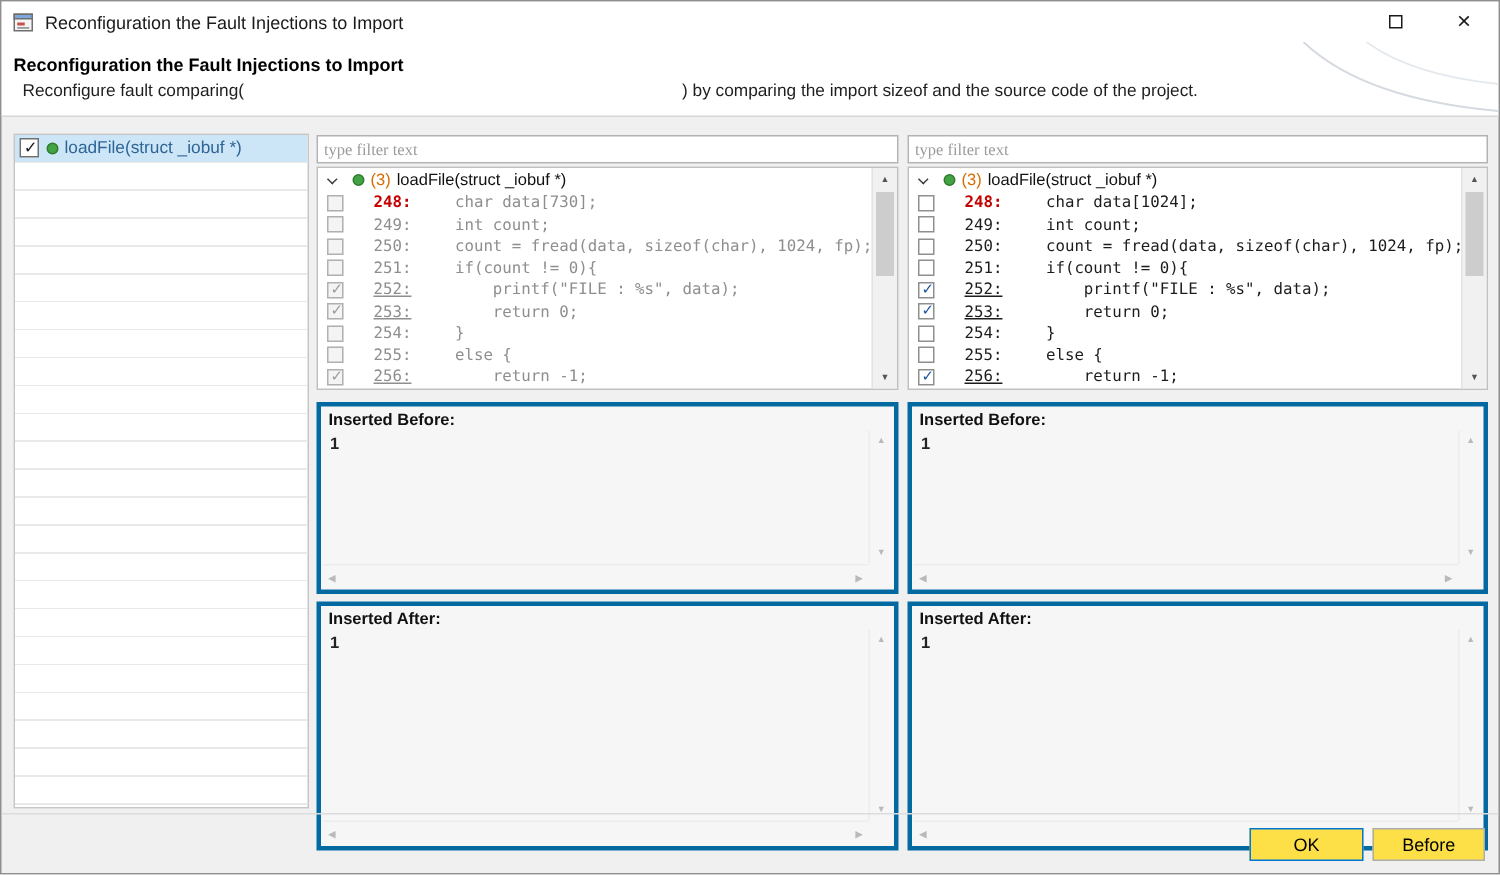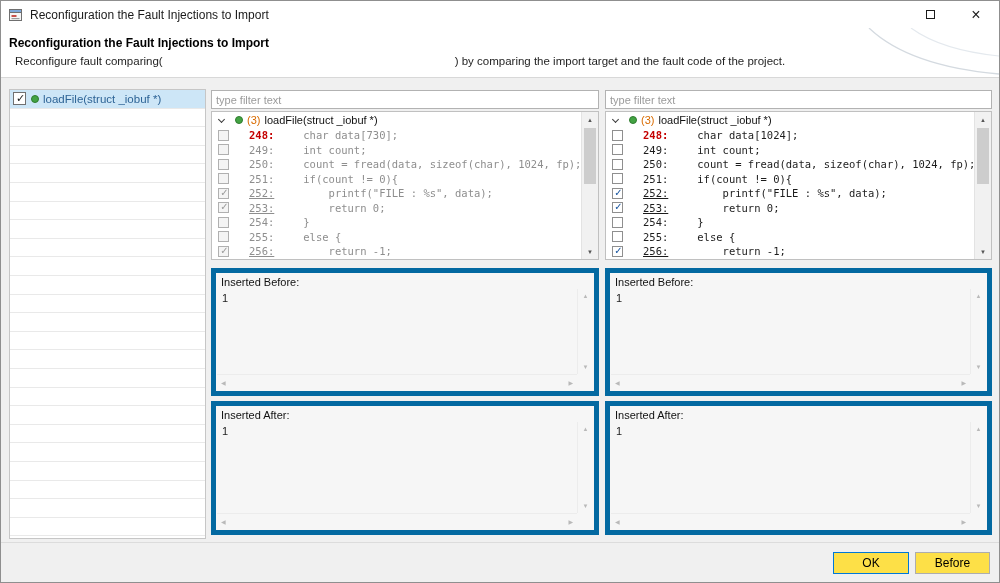--- a/index.html
+++ b/index.html
@@ -28,21 +28,21 @@
     background:repeating-linear-gradient(180deg, transparent 0px, transparent 17.6px, #e9e9e9 17.6px, #e9e9e9 18.6px); }
   .func-row { position:absolute; left:0; top:0; width:100%; height:17.6px; background:#cde6f7; display:flex; align-items:center; padding-left:3px; }
   .list-cb { width:13px; height:13px; border:1px solid #707070; background:#fff; position:relative; flex:none; }
   .func-row.checked .list-cb::after { content:"✓"; position:absolute; left:0; top:-1px; width:13px; text-align:center; font-size:11px; color:#1a1a1a; }
   .dot { width:8px; height:8px; border-radius:50%; background:#43a343; border:1px solid #2f7c2f; margin:0 4px 0 5px; flex:none; }
   .func-label { font-size:11.5px; color:#2e6496; white-space:nowrap; }
   
   .panel { position:absolute; top:88px; height:443px; }
   .panel.mid { left:210px; width:388px; }
   .panel.rightp { left:604px; width:387px; }
-  .filter-input { position:absolute; left:0; top:1px; width:100%; height:19px; border:1px solid #b2b2b2; background:#fff; padding:0 4px; font-family:Liberation Sans, sans-serif; font-size:11px; color:#333; }
+  .filter-input { position:absolute; left:0; top:1px; width:100%; height:19px; border:1px solid #b2b2b2; background:#fff; padding:0 4px; font-family:Liberation Serif, serif; font-size:11px; color:#333; }
   .filter-input::placeholder { color:#9b9b9b; }
   .codebox { position:absolute; left:0; top:22px; width:100%; height:149px; background:#fff; border:1px solid #c0c0c0; overflow:hidden; }
   .code-content { position:absolute; left:0; top:0; right:17px; bottom:0; overflow:hidden; }
   .tree-row { height:16px; display:flex; align-items:center; padding-left:5px; font-size:11px; white-space:nowrap; }
   .chevron { width:5px; height:5px; border-right:1.2px solid #3c3c3c; border-bottom:1.2px solid #3c3c3c; transform:rotate(45deg); margin:0 6px 2px 2px; flex:none; }
   .tree-count { color:#d96b00; margin:0 4px 0 0; }
   .tree-label { color:#111; }
   .code-row { height:14.5px; display:flex; align-items:center; padding-left:6px; white-space:nowrap; }
   .cb { width:11px; height:11px; border:1px solid #8f8f8f; background:#fff; position:relative; flex:none; }
   .code-row.checked .cb::after { content:"✓"; position:absolute; left:0; top:-2px; width:11px; text-align:center; font-size:10px; color:#15539e; }
@@ -52,23 +52,23 @@
   
   .panel.disabled .num, .panel.disabled .code { color:#8e8e8e; }
   .panel.disabled .cb { border-color:#b0b0b0; background:#f4f4f4; }
   .panel.disabled .code-row.checked .cb::after { color:#9a9a9a; }
   .panel .code-rows .code-row:first-child .num { color:#c40000; font-weight:bold; text-decoration:none; }
   
   .vscroll { position:absolute; top:0; right:0; bottom:0; width:17px; background:#f1f1f1; border-left:1px solid #e3e3e3; display:flex; flex-direction:column; justify-content:space-between; align-items:center; }
   .varrow { height:15px; width:17px; display:flex; align-items:center; justify-content:center; font-size:6px; color:#555; }
   .vthumb { position:absolute; left:2px; right:2px; top:16px; height:56px; background:#cdcdcd; }
   
-  .group { position:absolute; left:0; width:100%; background:#f6f6f6; border:5px solid #0369a1; overflow:hidden; }
+  .group { position:absolute; left:0; width:100%; background:#f6f6f6; border:3px solid #0369a1; overflow:hidden;font-weight:bold; }
   .group.before { top:179px; height:128px; }
-  .group.after  { top:312px; height:134px; }
+  .group.after  { top:312px; height:166px; }
   .group-label { position:absolute; left:5px; top:3px; font-size:11px; color:#111; }
   .ta { position:absolute; left:1px; top:17px; right:17px; bottom:17px; }
   .ta-value { position:absolute; left:5px; top:2px; font-size:11px; color:#222; }
   .ta-vscroll { position:absolute; top:16px; right:1px; bottom:17px; width:16px; display:flex; flex-direction:column; justify-content:space-between; align-items:center; border-left:1px solid #ececec; }
   .ta-hscroll { position:absolute; left:1px; right:17px; bottom:1px; height:16px; display:flex; justify-content:space-between; align-items:center; border-top:1px solid #ececec; }
   .ta-arrow { font-size:6px; color:#b9b9b9; padding:4px; }
   
   .footer-sep { position:absolute; left:0; top:541px; width:100%; height:1px; background:#dcdcdc; }
   .btn { position:absolute; top:551px; width:76px; height:22px; background:#fde047; border:1px solid #adadad; font-size:12px; display:flex; align-items:center; justify-content:center; cursor:default; }
   .btn.ok { left:832px; border-color:#0078d7; }
@@ -91,21 +91,21 @@
     <span class="tb-btn">
         <span class="max-glyph"></span>
       </span>
     <span class="tb-btn">
         <span class="close-glyph">×</span>
       </span>
   </div>
 
   <div class="banner">
     <div class="banner-title">Reconfiguration the Fault Injections to Import</div>
-    <div class="banner-desc"><span>Reconfigure fault comparing(</span><span class="desc-gap"></span><span>) by comparing the import target and the fault code of the project.</span></div>
+    <div class="banner-desc"><span>Reconfigure fault comparing(</span><span class="desc-gap"></span><span>) by comparing the import sizeof and the source code of the project.</span></div>
     <svg class="banner-curve" width="160" height="50" viewBox="0 0 160 50">
       <path d="M 30 0 Q 70 38 160 46" fill="none" stroke="#d4dae0" stroke-width="1.3"></path>
       <path d="M 72 0 Q 102 22 160 28" fill="none" stroke="#e4e9ee" stroke-width="1.2"></path>
     </svg>
   </div>
 
   <div class="func-list">
     <div class="gridlines"></div>
     <div class="func-row checked">
       <span class="list-cb"></span>

